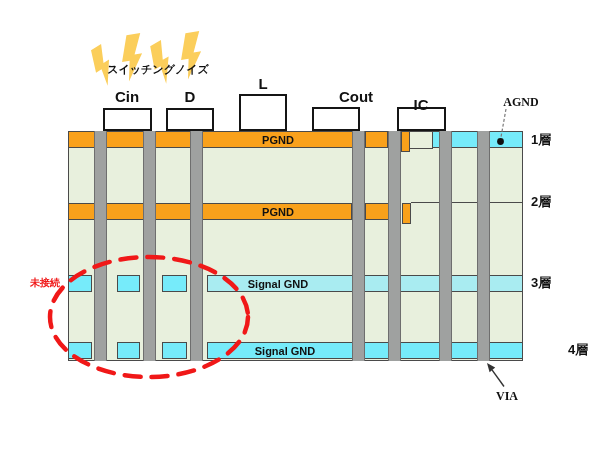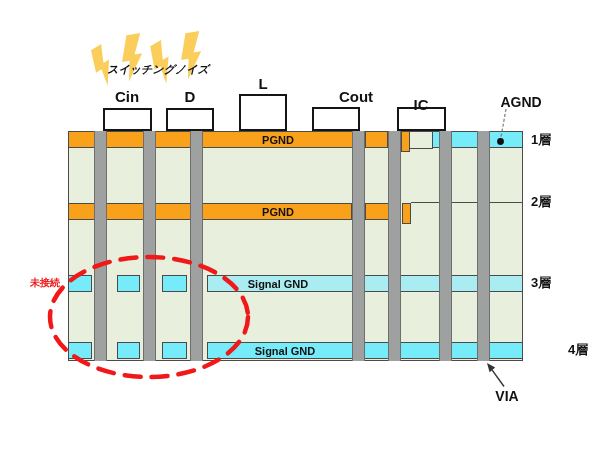--- a/index.html
+++ b/index.html
@@ -28,26 +28,27 @@
   
   .plane-label{
     position:absolute;transform:translate(-50%,-50%);font-weight:bold;font-size:11px;color:#111;
     white-space:nowrap;z-index:4;text-align:center;
   }
   .layer-label{
     position:absolute;transform:translateY(-50%);font-weight:bold;font-size:13px;color:#111;
     white-space:nowrap;
   }
   .small-label{
-    position:absolute;transform:translate(-50%,-50%);font-weight:bold;font-size:14px;color:#111;
+    position:absolute;transform:translate(-50%,-50%);font-weight:bold;font-size:12px;color:#111;
     white-space:nowrap;
+    font-family:Liberation Serif, serif;
   }
   .noise-label{
     position:absolute;transform:translate(-50%,-50%);font-weight:bold;font-size:11px;color:#111;
-    white-space:nowrap;z-index:10;font-style:italic;
+    white-space:nowrap;z-index:10;
   }
   .red-label{
     position:absolute;transform:translate(-50%,-50%);font-weight:bold;font-size:10px;color:#F01818;
     white-space:nowrap;z-index:10;
   }
   #overlay{position:absolute;left:0;top:0;z-index:9;pointer-events:none;}
 </style>
 </head>
 <body>
 

